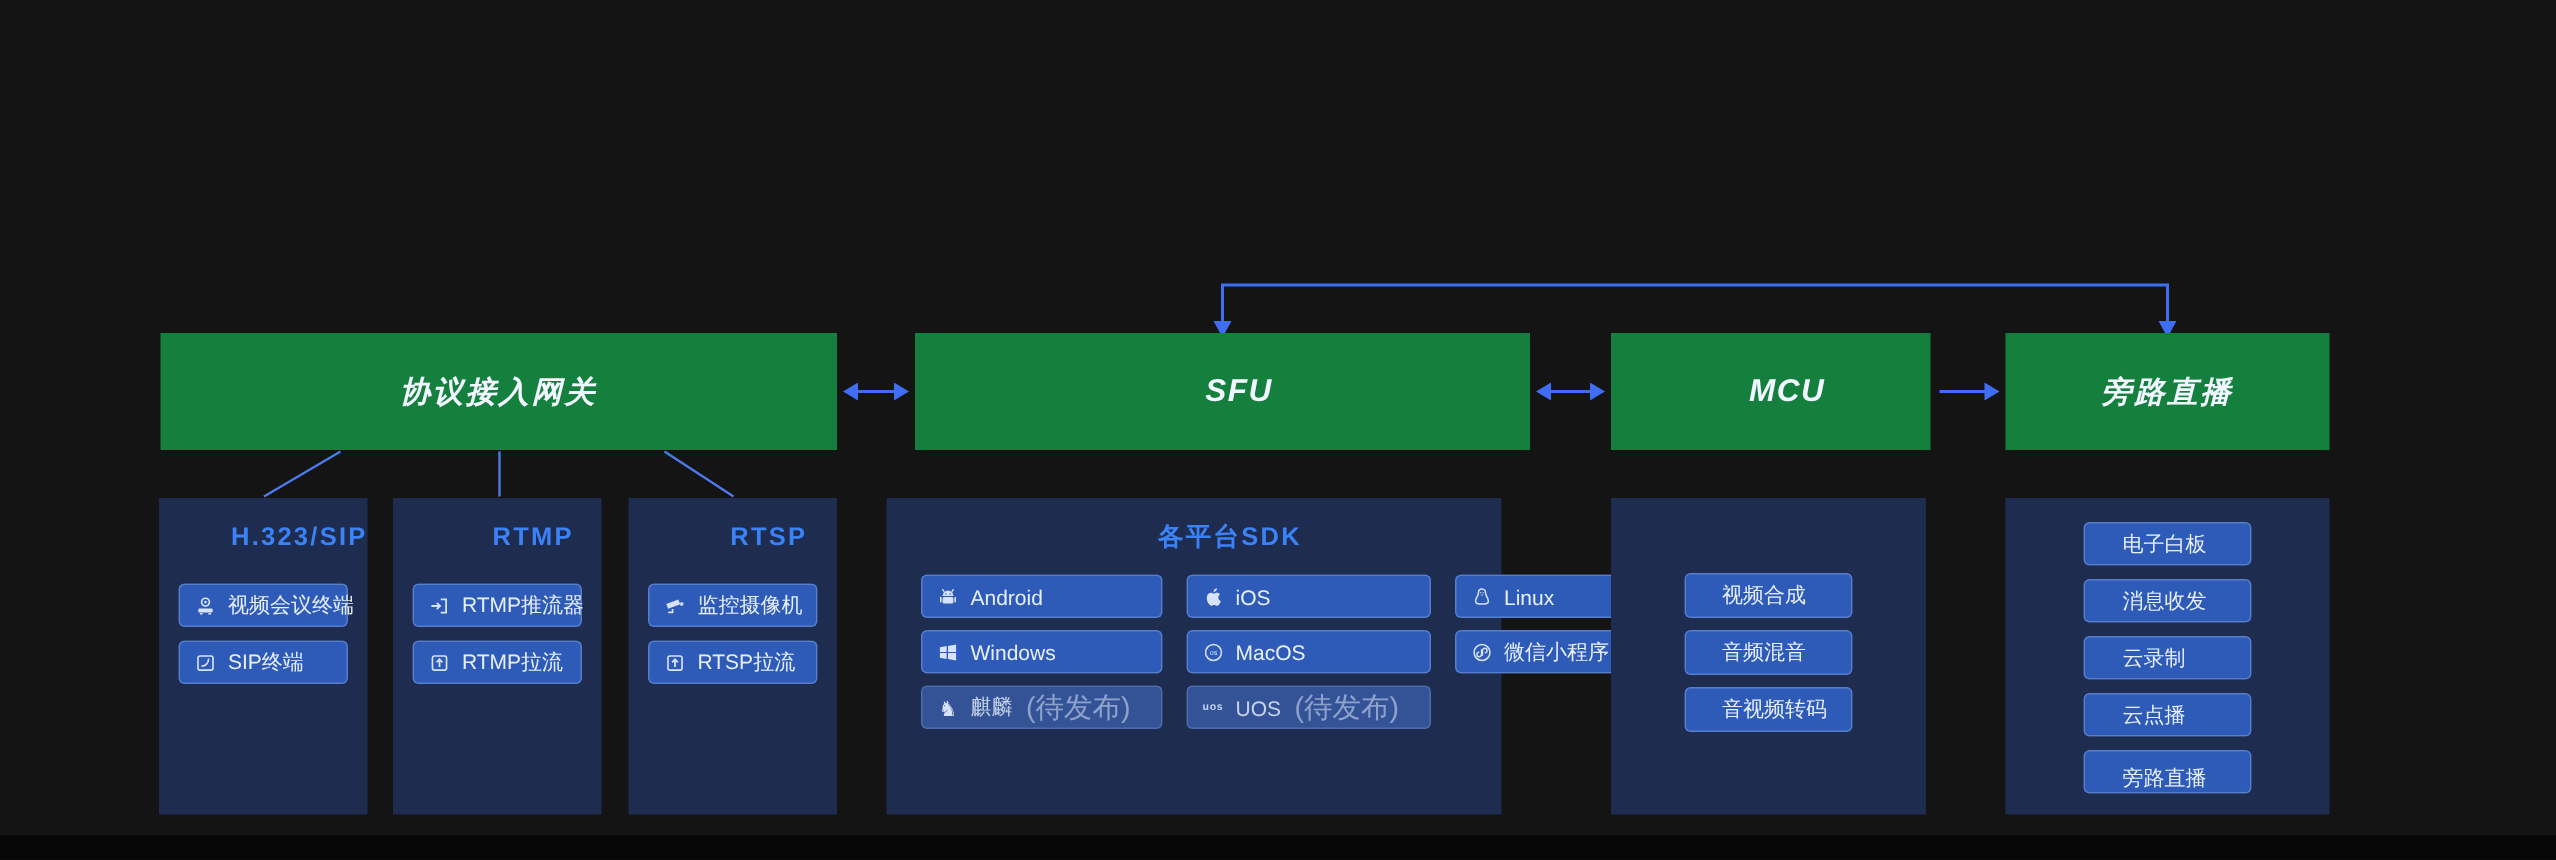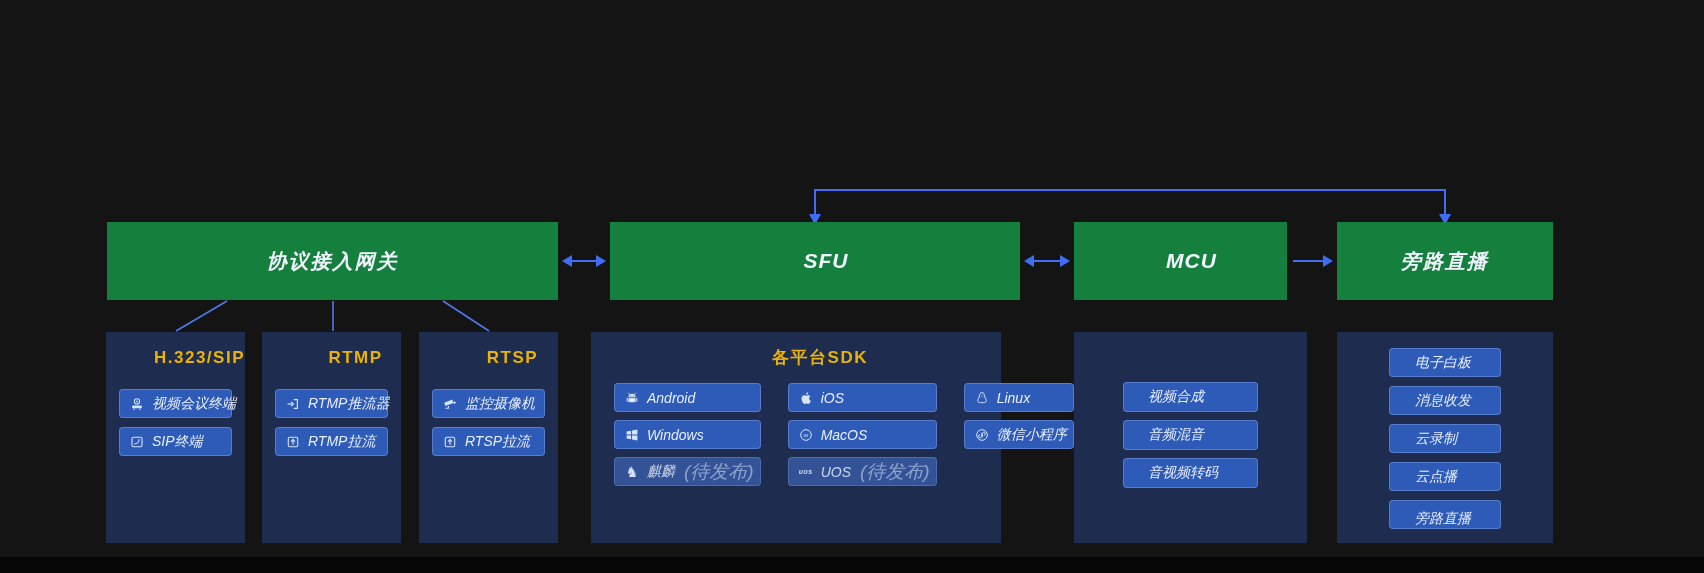--- a/index.html
+++ b/index.html
@@ -22,38 +22,37 @@
     box-sizing:border-box;
     font-style:italic;
   }
   .hdr.latin{letter-spacing:1px;font-size:21px;padding-left:22px;}
   .col{
     position:absolute;top:332px;height:211px;background:#1e2c50;
     box-sizing:border-box;
   }
   .col-title{
     margin-top:15px;text-align:center;font-size:17px;font-weight:600;
-    letter-spacing:1.5px;color:#eab308;line-height:22px;padding-left:48px;
+    letter-spacing:1.5px;color:#3b82f6;line-height:22px;padding-left:48px;
   }
   .stack{display:flex;flex-direction:column;}
   .gw-stack{padding:0 13px;margin-top:20px;gap:9px;}
   .btn{
     display:flex;align-items:center;gap:7px;height:29px;
     background:#2e5bb7;border:1px solid rgba(135,168,232,.45);border-radius:4px;
-    color:#e8effc;font-size:14px;padding:0 6px 0 9px;box-sizing:border-box;
+    color:#e8effc;font-size:14px;padding:0 20px 0 9px;box-sizing:border-box;
     white-space:nowrap;
-    font-style:italic;
   }
   .btn .ic{display:flex;align-items:center;justify-content:center;width:16px;height:16px;color:#d6e3fb;flex:none;}
   .btn .ic svg{display:block;}
   .btn.pending{background:rgba(66,110,198,.6);border-color:rgba(135,168,232,.3);}
   .btn.pending .lbl{color:rgba(240,246,255,.78);}
   .btn .sfx{color:rgba(230,240,255,.5);font-size:19px;margin-left:2px;}
   .sdk-grid{
-    display:grid;grid-template-columns:repeat(3,1fr);gap:8px 27px;
+    display:grid;grid-template-columns:repeat(3,1fr);gap:8px 16px;
     padding:0 23px;margin-top:14px;
   }
   .plain-stack{gap:8px;}
   .btn.plain{padding-left:24px;height:30px;}
   .kylin-glyph{font-size:14px;line-height:14px;}
   .uos-glyph{font-size:7px;font-weight:700;letter-spacing:.5px;text-transform:lowercase;opacity:.9;}
   .bottom-edge{position:absolute;left:0;bottom:0;width:100%;height:16px;background:#070707;}
 </style>
 </head>
 <body>
@@ -249,21 +248,21 @@
         <span class="sfx">(待发布)</span>
       </div>
       <div class="btn pending">
         <span class="ic uos-glyph">uos</span>
         <span class="lbl">UOS</span>
         <span class="sfx">(待发布)</span>
       </div>
     </div>
   </div>
 
-  <div class="col" style="left:1074px;width:233px;">
+  <div class="col" style="left:1074px;width:210px;">
     <div class="stack plain-stack" style="padding:0 49px;margin-top:50px;">
       <div class="btn plain">
         <span class="lbl">视频合成</span>
       </div>
       <div class="btn plain">
         <span class="lbl">音频混音</span>
       </div>
       <div class="btn plain">
         <span class="lbl">音视频转码</span>
       </div>

